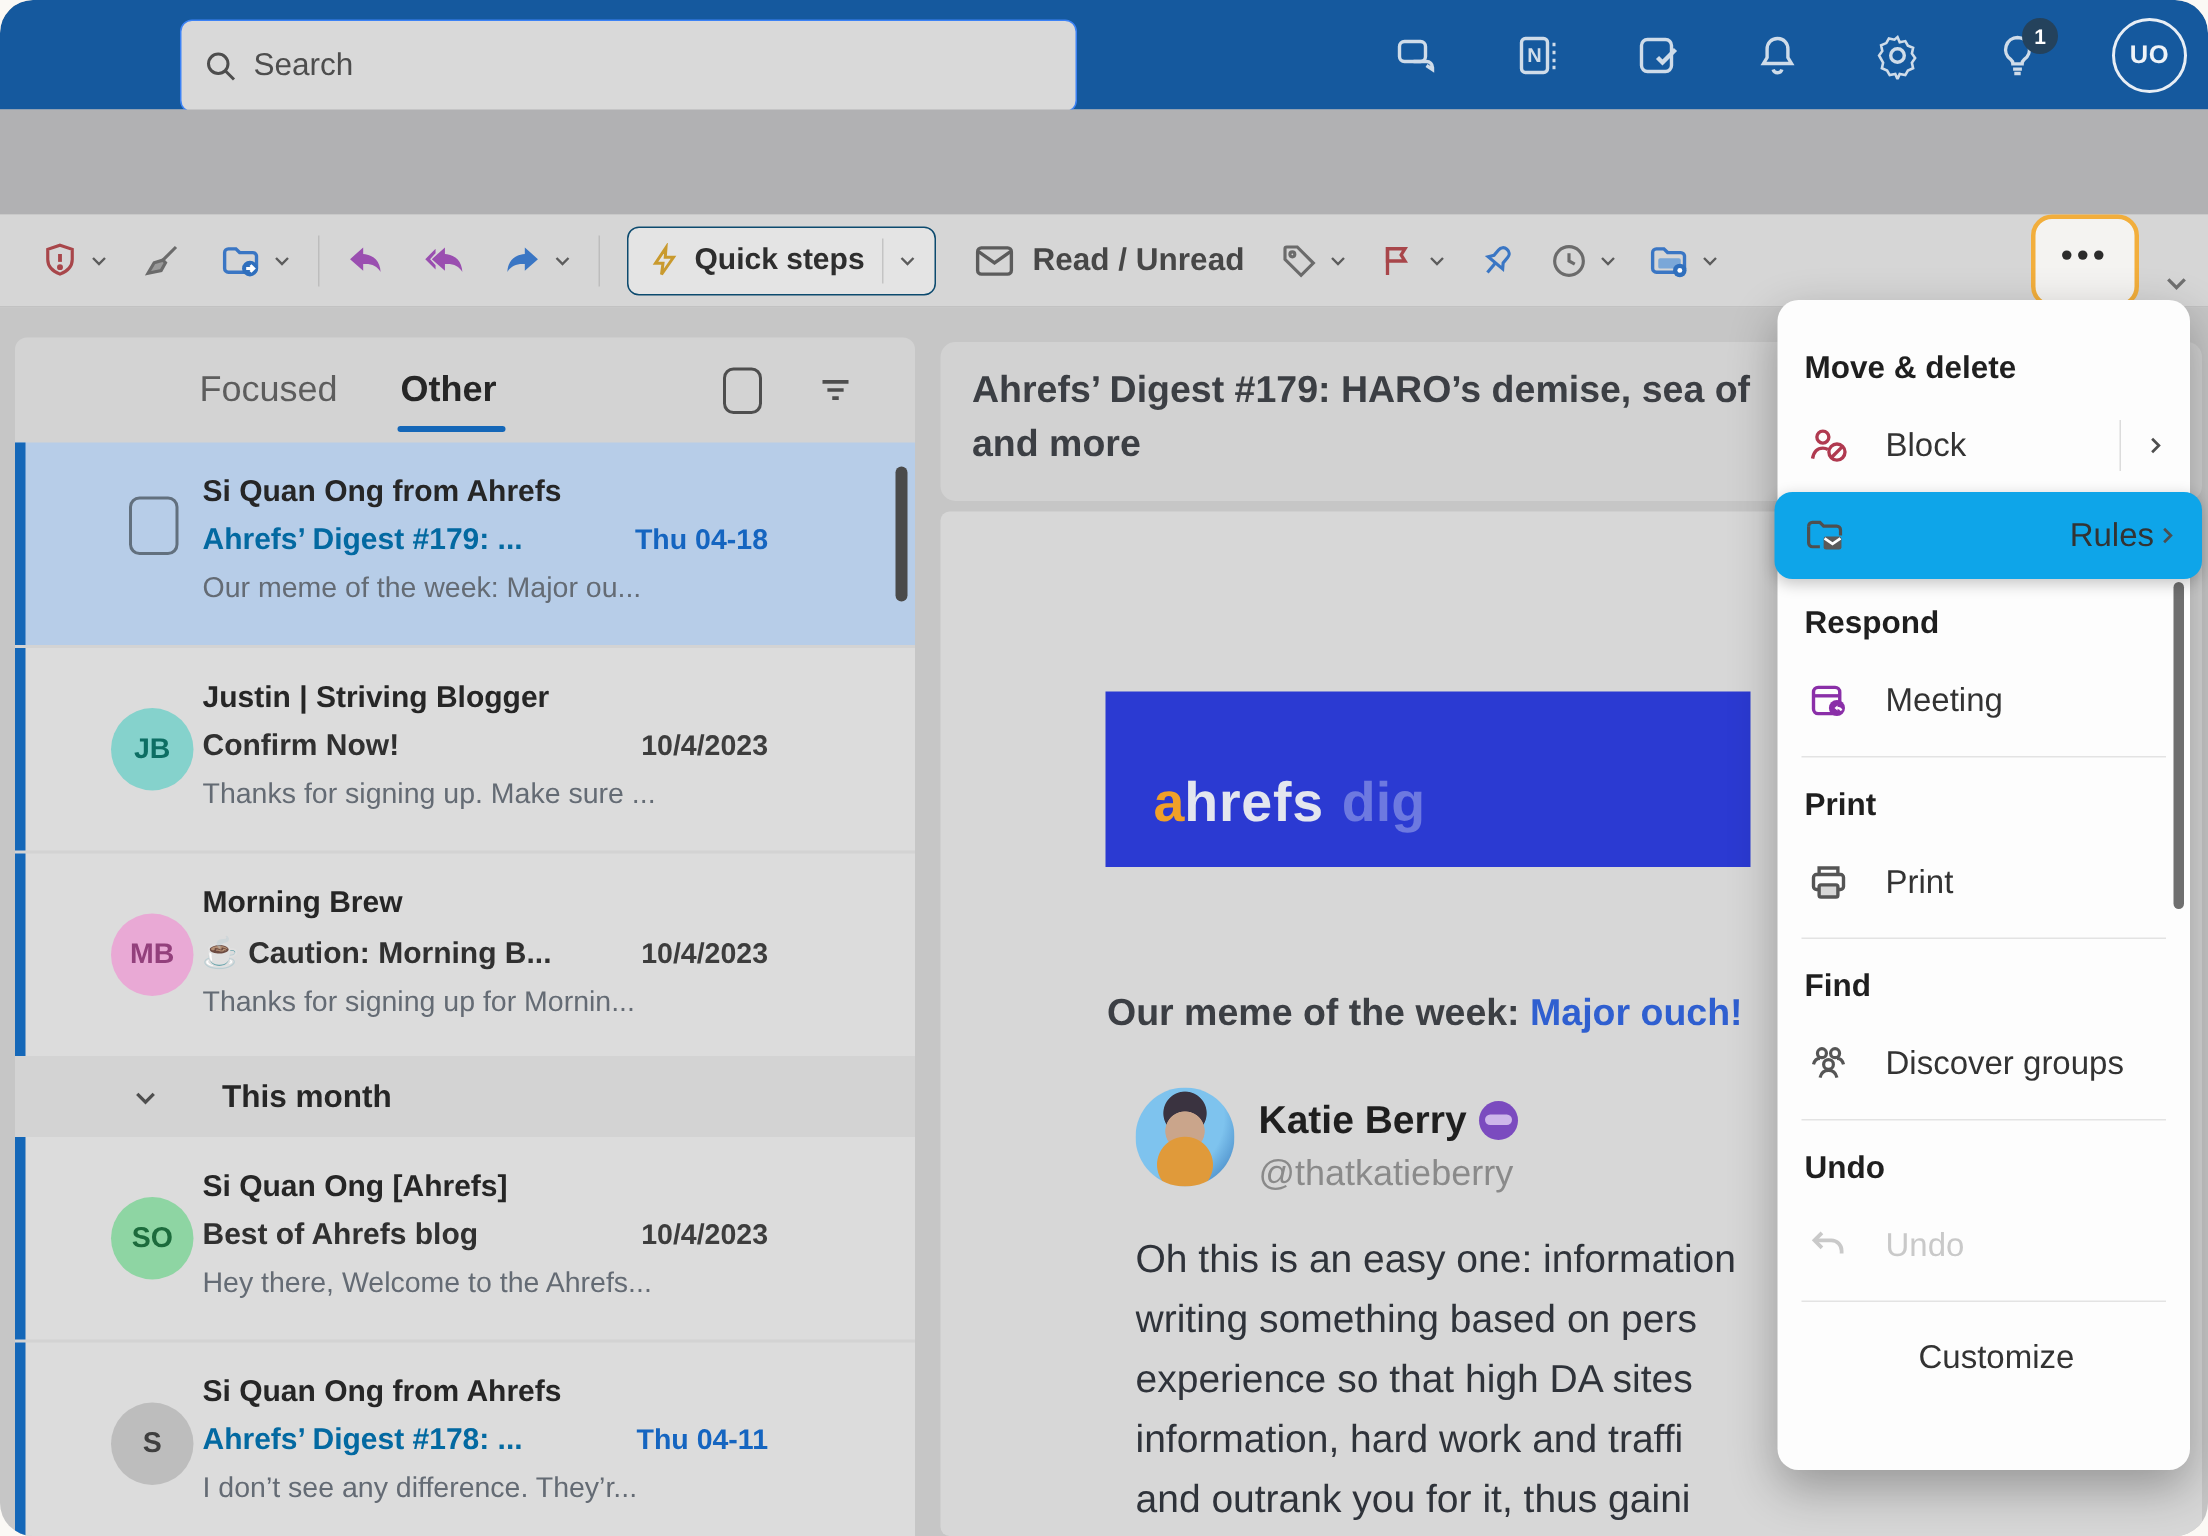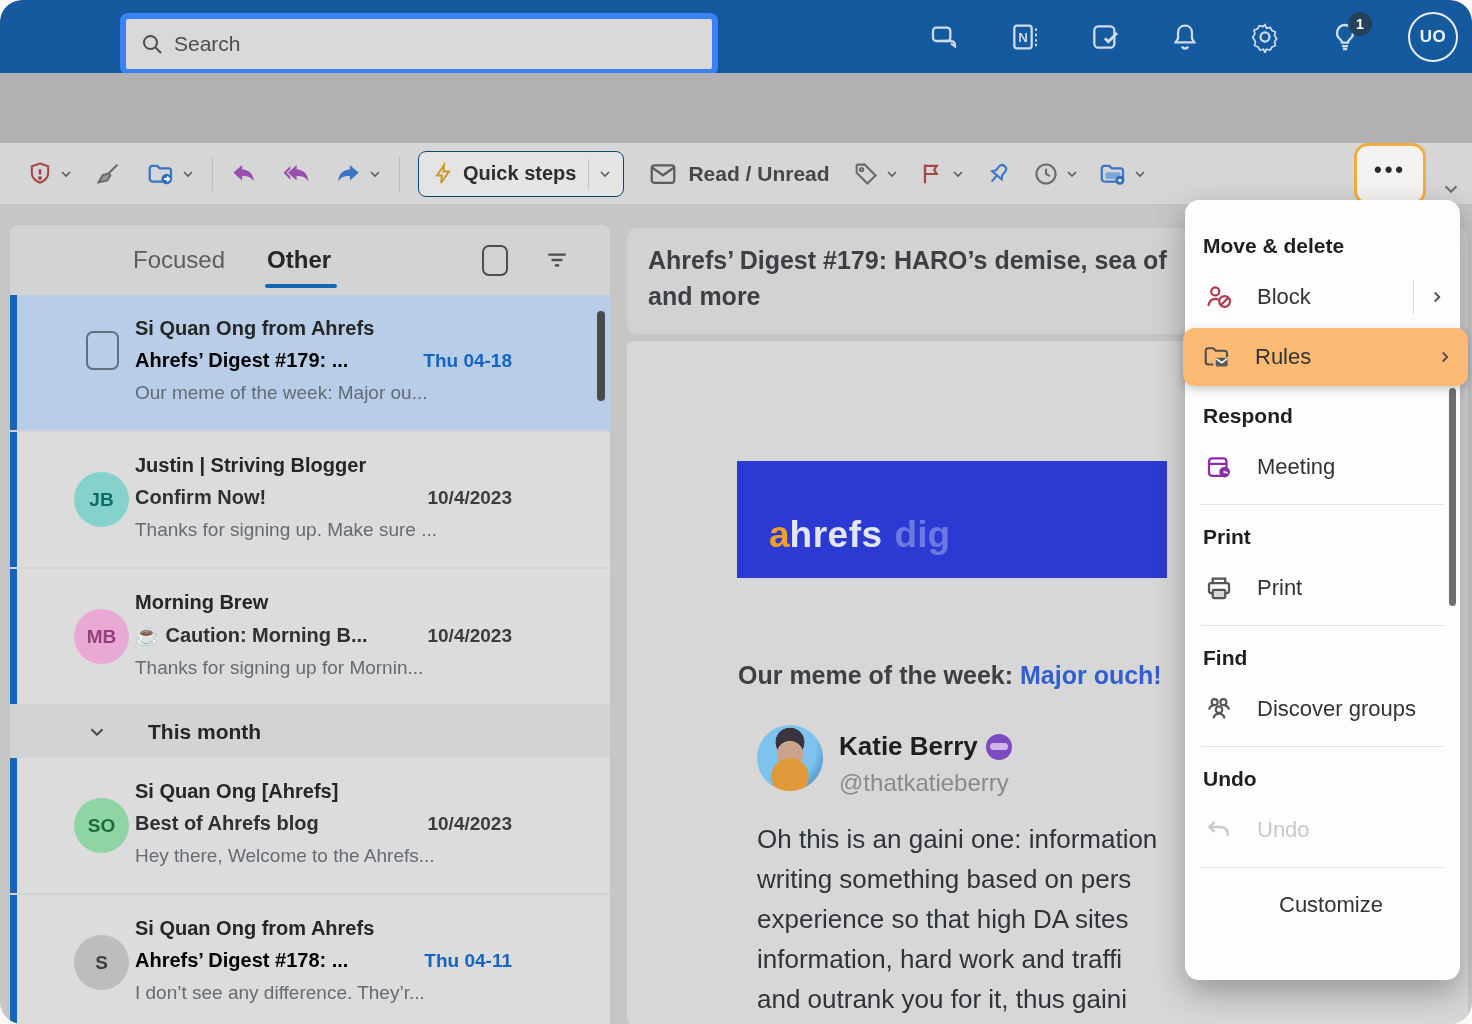--- a/index.html
+++ b/index.html
@@ -1,20 +1,20 @@
 <!DOCTYPE html>
 <html><head>
 <meta charset="utf-8">
 <style>
   html,body{margin:0;padding:0;background:#fbf9f5;font-family:"Liberation Sans",sans-serif;}
   .stage{position:relative;width:1472px;height:1024px;margin:0 auto;background:#c6c6c6;border-radius:22px;overflow:hidden;}
   svg{display:block;}
   
   .topbar{position:absolute;left:0;top:0;width:100%;height:73px;background:#15599E;border-radius:22px 22px 0 0;display:flex;align-items:center;}
-  .searchbox{position:absolute;left:120px;top:13px;width:598px;height:62px;background:#d9d9d9;border:6px solid #3b82f6;border-radius:8px;display:flex;align-items:center;padding:0 14px;box-sizing:border-box;}
+  .searchbox{position:absolute;left:120px;top:13px;width:598px;height:62px;background:#d9d9d9;border:1px solid #3b82f6;border-radius:8px;display:flex;align-items:center;padding:0 14px;box-sizing:border-box;}
   .searchbox .ph{color:#4d4d4d;font-size:21px;margin-left:10px;}
   .topicons{position:absolute;right:14px;top:0;height:73px;display:flex;align-items:center;gap:46px;}
   .tic{position:relative;width:34px;height:34px;display:flex;align-items:center;justify-content:center;cursor:pointer;}
   .badge{position:absolute;top:-8px;right:-10px;width:24px;height:24px;border-radius:50%;background:#24425c;color:#fff;font-size:14px;font-weight:bold;display:flex;align-items:center;justify-content:center;}
   .avatar-uo{width:46px;height:46px;border-radius:50%;border:2.5px solid #e8eef5;color:#eef3f8;font-size:17px;font-weight:bold;display:flex;align-items:center;justify-content:center;letter-spacing:.5px;}
   
   .band{position:absolute;left:0;top:73px;width:100%;height:70px;background:#b1b1b3;}
   .ribbon{position:absolute;left:0;top:143px;width:100%;height:62px;background:#d6d6d6;border-bottom:1px solid #c2c2c2;display:flex;align-items:center;padding:0 12px 0 22px;box-sizing:border-box;}
   .rb{display:flex;align-items:center;gap:4px;cursor:pointer;padding:4px;border-radius:6px;}
   .rdiv{width:1px;height:34px;background:#bdbdbd;margin:0 12px;}
@@ -36,21 +36,21 @@
   .msel{width:22px;height:27px;border:2.6px solid #4e4e4e;border-radius:7px;}
   .email{position:relative;height:135px;background:#dcdcdc;margin-bottom:2px;cursor:pointer;}
   .email.sel{background:#b7cde8;}
   .ubar{position:absolute;left:0;top:0;bottom:0;width:7px;background:#1467B8;}
   .eav{position:absolute;left:64px;top:40px;width:55px;height:55px;border-radius:50%;display:flex;align-items:center;justify-content:center;font-size:19px;font-weight:bold;}
   .echk{position:absolute;left:76px;top:36px;width:29px;height:35px;border:2.6px solid #62707e;border-radius:7px;}
   .etxt{position:absolute;left:125px;top:16px;right:98px;}
   .esender{font-size:20px;font-weight:bold;color:#262626;white-space:nowrap;overflow:hidden;padding-top:6px;}
   .esubrow{display:flex;align-items:baseline;margin-top:9px;}
   .esub{font-size:20px;font-weight:bold;color:#303030;white-space:nowrap;overflow:hidden;max-width:330px;}
-  .esub.blue{color:#000000;}
+  .esub.blue{color:#0369a1;}
   .edate{margin-left:auto;font-size:19px;font-weight:bold;color:#3d3d3d;white-space:nowrap;}
   .edate.blue{color:#1565C0;}
   .eprev{font-size:19px;color:#646b74;margin-top:10px;white-space:nowrap;overflow:hidden;}
   .msection{position:relative;height:52px;background:#d3d3d3;display:flex;align-items:center;}
   .msection .cap{font-size:21px;font-weight:bold;color:#262626;margin-left:40px;}
   .mscroll{position:absolute;right:5px;top:86px;width:8px;height:90px;border-radius:4px;background:#4a4a4a;}
   
   .reading{position:absolute;left:627px;top:225px;right:0;bottom:0;}
   .subjcard{position:absolute;left:0;top:3px;right:4px;height:106px;background:#d2d2d2;border-radius:10px;padding:14px 0 0 21px;box-sizing:border-box;}
   .subj{font-size:25px;font-weight:bold;color:#3c3f44;line-height:36px;}
@@ -75,21 +75,21 @@
   .submenu{position:absolute;left:930px;top:325px;width:252px;background:#ffffff;border-radius:16px;box-shadow:0 10px 28px rgba(0,0,0,.30);padding:8px 0 10px;z-index:60;}
   .sm-create{position:relative;left:2px;width:252px;box-sizing:border-box;height:62px;background:#ebebe9;border:4px solid #F2A93C;border-radius:17px;box-shadow:inset 0 0 0 3px #fff;display:flex;align-items:center;padding:0 14px;cursor:pointer;}
   .sm-manage{height:56px;display:flex;align-items:center;padding:0 18px;cursor:pointer;}
   .sm-label{font-size:25px;color:#1f1f1f;margin-left:20px;}
   .menu{position:absolute;left:1185px;top:200px;width:275px;height:780px;background:#fdfdfd;border-radius:14px;box-shadow:0 12px 32px rgba(0,0,0,.30);z-index:40;padding:22px 0 8px;box-sizing:border-box;}
   .mh{font-size:21px;font-weight:bold;color:#1f1f1f;padding:12px 18px 10px;}
   .mi{height:58px;display:flex;align-items:center;padding:0 14px 0 18px;cursor:pointer;}
   .mi-ic{width:32px;display:flex;justify-content:center;}
   .mi-label{font-size:22px;color:#333;margin-left:22px;flex:1;}
   .mi-split{width:1px;height:34px;background:#dcdcdc;margin-right:14px;}
-  .mi.rules-hl{position:relative;margin:2px 0 6px -2px;width:285px;box-sizing:border-box;background:#fdba74;border-radius:12px;box-shadow:0 3px 10px rgba(0,0,0,.22);z-index:41;}
+  .mi.rules-hl{position:relative;margin:2px 0 6px -2px;width:285px;box-sizing:border-box;background:#0ea5e9;border-radius:12px;box-shadow:0 3px 10px rgba(0,0,0,.22);z-index:41;text-align:right;}
   .mdiv{height:1px;background:#e3e3e3;margin:8px 16px;}
   .mi.disabled .mi-label{color:#c9c9c9;}
   .mi.customize .mi-label{margin-left:76px;}
   .menu-scroll{position:absolute;right:4px;top:188px;width:7px;height:218px;border-radius:4px;background:#6f6f6f;}
   .ribbon-endchev{position:absolute;right:10px;top:178px;}
   .ninja{width:26px;height:26px;border-radius:50%;background:#7b4bbf;position:relative;display:inline-block;}
   .ninja::after{content:"";position:absolute;left:4px;right:4px;top:9px;height:7px;border-radius:4px;background:#cdb6ea;}
 </style>
 </head>
 <body>
@@ -426,21 +426,21 @@
       <div class="meme">
         <span class="m1">Our meme of the week: </span><span class="m2">Major ouch!</span>
       </div>
       <div class="tw-av"></div>
       <div class="tw-name">
         <span>Katie Berry</span>
         <span class="ninja"></span>
       </div>
       <div class="tw-handle">@thatkatieberry</div>
       <div class="tw-text">
-        <div>Oh this is an gaini one: information</div>
+        <div>Oh this is an easy one: information</div>
         <div>writing something based on pers</div>
         <div>experience so that high DA sites</div>
         <div>information, hard work and traffi</div>
         <div>and outrank you for it, thus gaini</div>
       </div>
 
     </div>
   </div>
 
 

